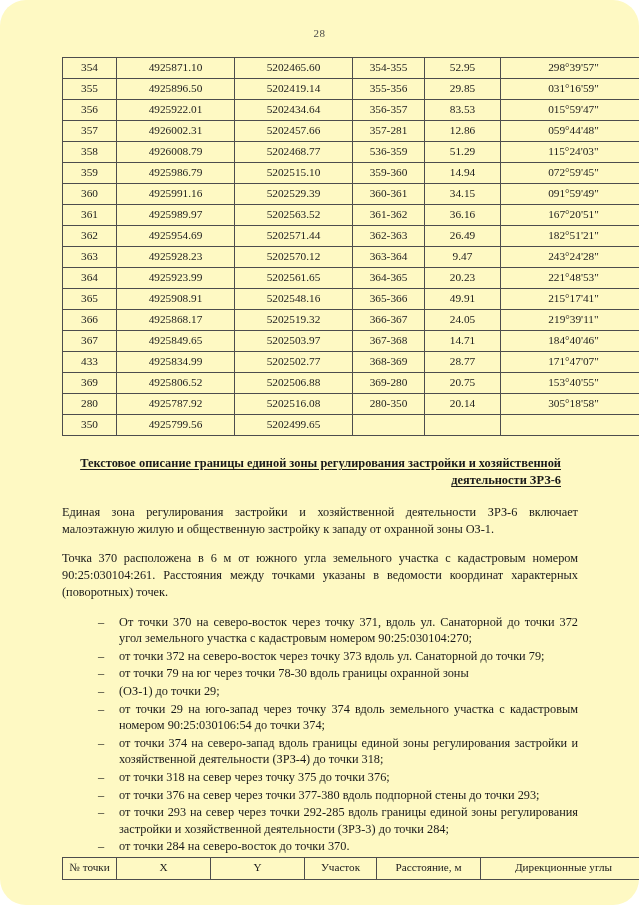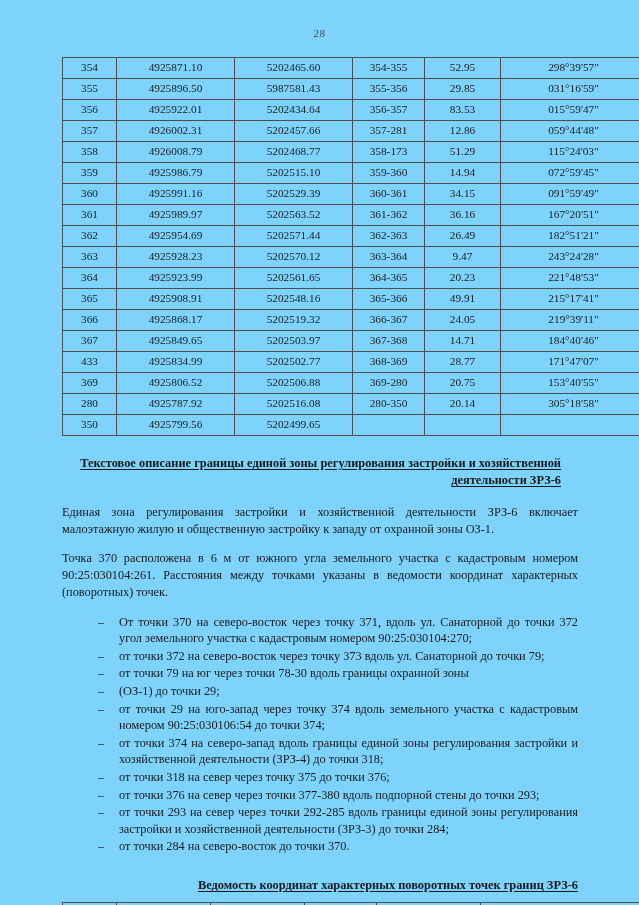--- a/index.html
+++ b/index.html
@@ -13,22 +13,23 @@
     height: 905px;
     overflow: hidden;
     font-family: "Liberation Serif", "DejaVu Serif", serif;
     color: #1a1a1a;
     position: relative;
   }
   
   .page {
     position: absolute;
     inset: 0;
-    background: #7dd3fc;
+    background: #fef9c3;
     padding: 0;
+    border-radius: 26px;
   }
   .page-number {
     position: absolute;
     top: 27px;
     left: 0;
     width: 639px;
     text-align: center;
     font-size: 11px;
     color: #4a4a4a;
     letter-spacing: .5px;
@@ -150,21 +151,21 @@
             <td>354</td>
             <td>4925871.10</td>
             <td>5202465.60</td>
             <td>354-355</td>
             <td>52.95</td>
             <td>298°39'57"</td>
           </tr>
           <tr>
             <td>355</td>
             <td>4925896.50</td>
-            <td>5987581.43</td>
+            <td>5202419.14</td>
             <td>355-356</td>
             <td>29.85</td>
             <td>031°16'59"</td>
           </tr>
           <tr>
             <td>356</td>
             <td>4925922.01</td>
             <td>5202434.64</td>
             <td>356-357</td>
             <td>83.53</td>
@@ -175,21 +176,21 @@
             <td>4926002.31</td>
             <td>5202457.66</td>
             <td>357-281</td>
             <td>12.86</td>
             <td>059°44'48"</td>
           </tr>
           <tr>
             <td>358</td>
             <td>4926008.79</td>
             <td>5202468.77</td>
-            <td>358-173</td>
+            <td>536-359</td>
             <td>51.29</td>
             <td>115°24'03"</td>
           </tr>
           <tr>
             <td>359</td>
             <td>4925986.79</td>
             <td>5202515.10</td>
             <td>359-360</td>
             <td>14.94</td>
             <td>072°59'45"</td>
@@ -307,23 +308,20 @@
         <li><span class="dash">–</span><span>от точки 79 на юг через точки 78-30 вдоль границы охранной зоны</span></li>
         <li><span class="dash">–</span><span>(ОЗ-1) до точки 29;</span></li>
         <li><span class="dash">–</span><span>от точки 29 на юго-запад через точку 374 вдоль земельного участка с кадастровым номером 90:25:030106:54 до точки 374;</span></li>
         <li><span class="dash">–</span><span>от точки 374 на северо-запад вдоль границы единой зоны регулирования застройки и хозяйственной деятельности (ЗРЗ-4) до точки 318;</span></li>
         <li><span class="dash">–</span><span>от точки 318 на север через точку 375 до точки 376;</span></li>
         <li><span class="dash">–</span><span>от точки 376 на север через точки 377-380 вдоль подпорной стены до точки 293;</span></li>
         <li><span class="dash">–</span><span>от точки 293 на север через точки 292-285 вдоль границы единой зоны регулирования застройки и хозяйственной деятельности (ЗРЗ-3) до точки 284;</span></li>
         <li><span class="dash">–</span><span>от точки 284 на северо-восток до точки 370.</span></li>
       </ul>
 
-    <div class="section-title single">
-      <span>Ведомость координат характерных поворотных точек границ ЗРЗ-6</span>
-    </div>
 
     <div class="table2-wrap">
       <table class="coords t2">
         <colgroup>
           <col class="c0">
             <col class="c1">
             <col class="c2">
             <col class="c3">
             <col class="c4">
             <col class="c5">

